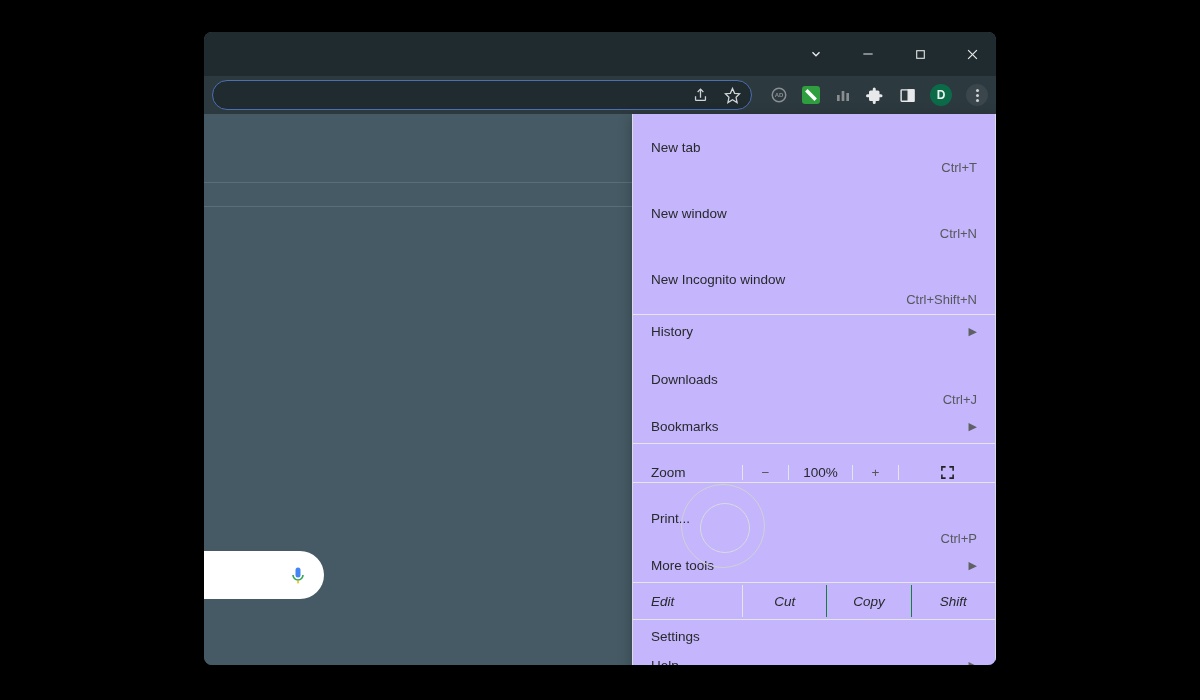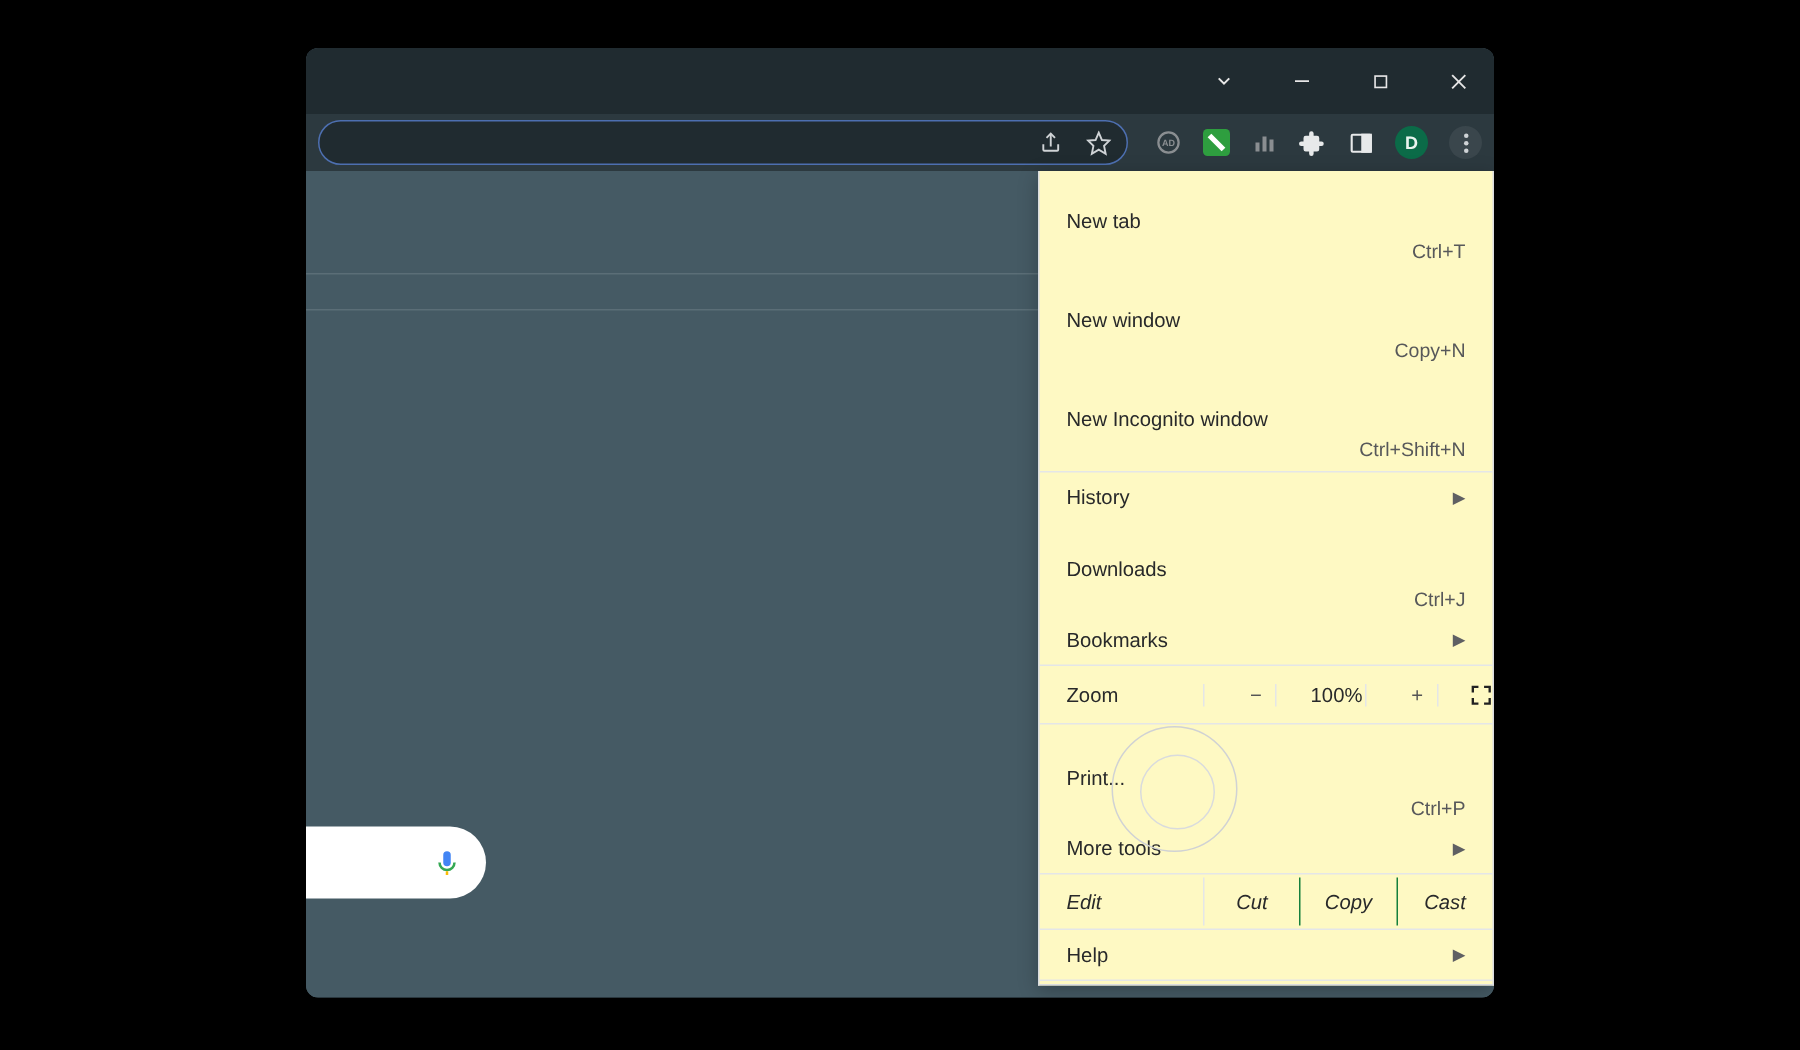--- a/index.html
+++ b/index.html
@@ -42,34 +42,34 @@
   .hr2 { position:absolute; left:0; top:92px; width:100%; height:1px; background:#5b6e77; }
 
   .voice-pill {
     position:absolute; left:0; bottom:66px; width:120px; height:48px;
     background:#fff; border-top-right-radius:24px; border-bottom-right-radius:24px;
     display:flex; align-items:center; justify-content:flex-end; padding-right:16px;
   }
 
   
   .menu {
-    position:absolute; top:82px; right:0; width:304px;
-    background:#fef9c3; color:#28292a; font-size:13.5px;
+    position:absolute; top:82px; right:0; width:364px;
+    background:#c4b5fd; color:#28292a; font-size:13.5px;
     border:1px solid #dadce0; border-top:none;
     box-shadow:0 3px 12px rgba(0,0,0,.25);
   }
   .menu .row {
     display:flex; align-items:center; justify-content:space-between;
     padding:5px 18px; min-height:29px;
   }
   .menu .row .shortcut { color:#57585a; font-size:13px;margin-top:41px; }
   .menu .sep { height:1px; background:#e4e6e8; margin:2px 0; }
   .menu .submenu-arrow { color:#5f6063; font-size:11px; padding-left:8px; }
 
-  .zoom-row { display:flex; align-items:center; height:34px;gap:21px; }
+  .zoom-row { display:flex; align-items:flex-end; height:34px; }
   .zoom-row .zlabel { flex:0 0 110px; display:flex; align-items:center; padding-left:18px; border-right:1px solid #e4e6e8; }
   .zoom-row .zbtn   { width:46px; display:flex; align-items:center; justify-content:center; color:#555; border-right:1px solid #e4e6e8; cursor:pointer; }
   .zoom-row .zval   { width:64px; display:flex; align-items:center; justify-content:center; border-right:1px solid #e4e6e8; }
   .zoom-row .zfull  { flex:1; display:flex; align-items:center; justify-content:center; }
 
   .edit-row { display:flex; align-items:stretch; height:32px;font-style:italic; }
   .edit-row .elabel { flex:0 0 110px; display:flex; align-items:center; padding-left:18px; border-right:1px solid #e4e6e8; }
   .edit-row .ebtn   { flex:1; display:flex; align-items:center; justify-content:center; border-right:1px solid #15803d; cursor:pointer; }
   .edit-row .ebtn:last-child { border-right:none; }
 
@@ -181,21 +181,21 @@
   </div>
 
   <div class="menu">
 
     <div class="row">
       <span>New tab</span>
       <span class="shortcut">Ctrl+T</span>
     </div>
     <div class="row">
       <span>New window</span>
-      <span class="shortcut">Copy+N</span>
+      <span class="shortcut">Ctrl+N</span>
     </div>
     <div class="row">
       <span>New Incognito window</span>
       <span class="shortcut">Ctrl+Shift+N</span>
     </div>
 
     <div class="sep"></div>
 
     <div class="row">
       <span>History</span>
@@ -241,25 +241,28 @@
       <span>More tools</span>
       <span class="submenu-arrow">▶</span>
     </div>
 
     <div class="sep"></div>
 
     <div class="edit-row">
       <div class="elabel">Edit</div>
       <div class="ebtn">Cut</div>
       <div class="ebtn">Copy</div>
-      <div class="ebtn">Cast</div>
-    </div>
-
-    <div class="sep"></div>
-
+      <div class="ebtn">Shift</div>
+    </div>
+
+    <div class="sep"></div>
+
+    <div class="row">
+      <span>Settings</span>
+    </div>
     <div class="row">
       <span>Help</span>
       <span class="submenu-arrow">▶</span>
     </div>
 
     <div class="sep"></div>
 
 
     <div class="ring"></div>
   </div>

